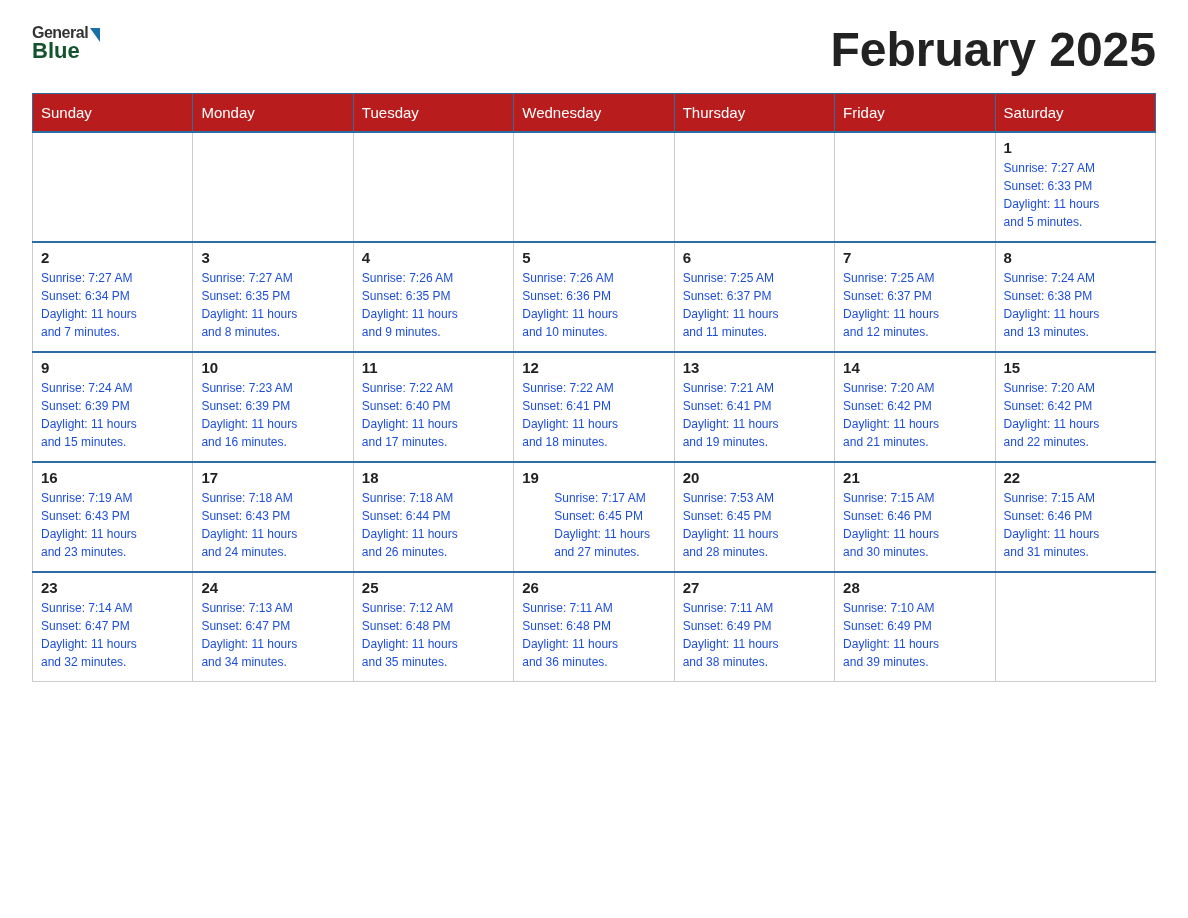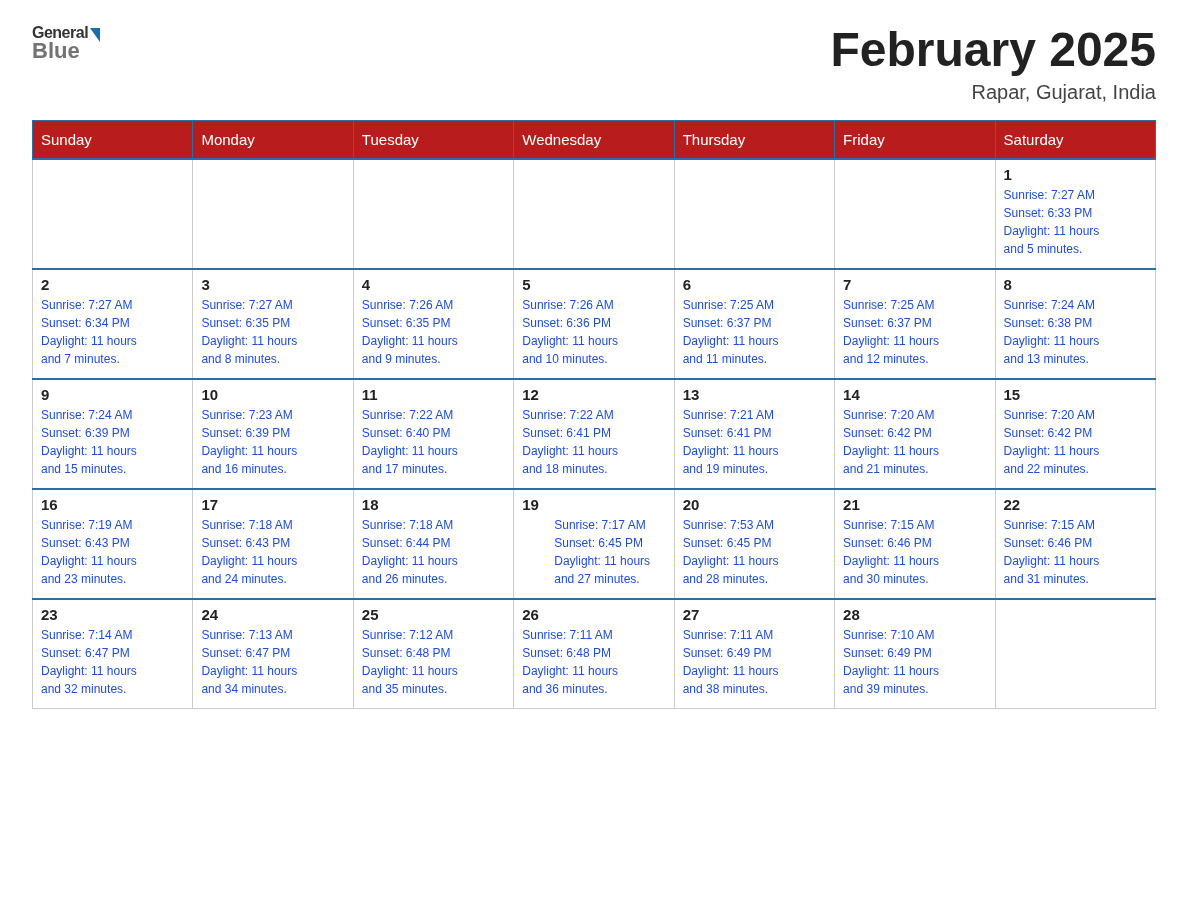--- a/index.html
+++ b/index.html
@@ -35,21 +35,21 @@
       height: 0;
       border-left: 10px solid transparent;
       border-right: 0px solid transparent;
       border-top: 14px solid #1a6fa8;
       margin-left: 2px;
       margin-top: 4px;
     }
     .logo-blue {
       font-size: 22px;
       font-weight: bold;
-      color: #737373;
+      color: #14532d;
       margin-left: 0px;
     }
     .title-area {
       text-align: right;
     }
     .month-title {
       font-size: 48px;
       font-weight: bold;
       color: #222;
       line-height: 1.1;
@@ -116,21 +116,20 @@
     <div class="logo-top">
       <span class="logo-general">General</span>
       <div class="logo-arrow"></div>
     </div>
     <div class="logo-line2">
       <span class="logo-blue">Blue</span>
     </div>
   </div>
   <div class="title-area">
     <div class="month-title">February 2025</div>
-    <div class="location-title">Rapar, Gujarat, India</div>
   </div>
 </div>
 
 <table class="calendar-table">
   <thead>
     <tr id="weekday-header">
     <th>Sunday</th>
         <th>Monday</th>
         <th>Tuesday</th>
         <th>Wednesday</th>

